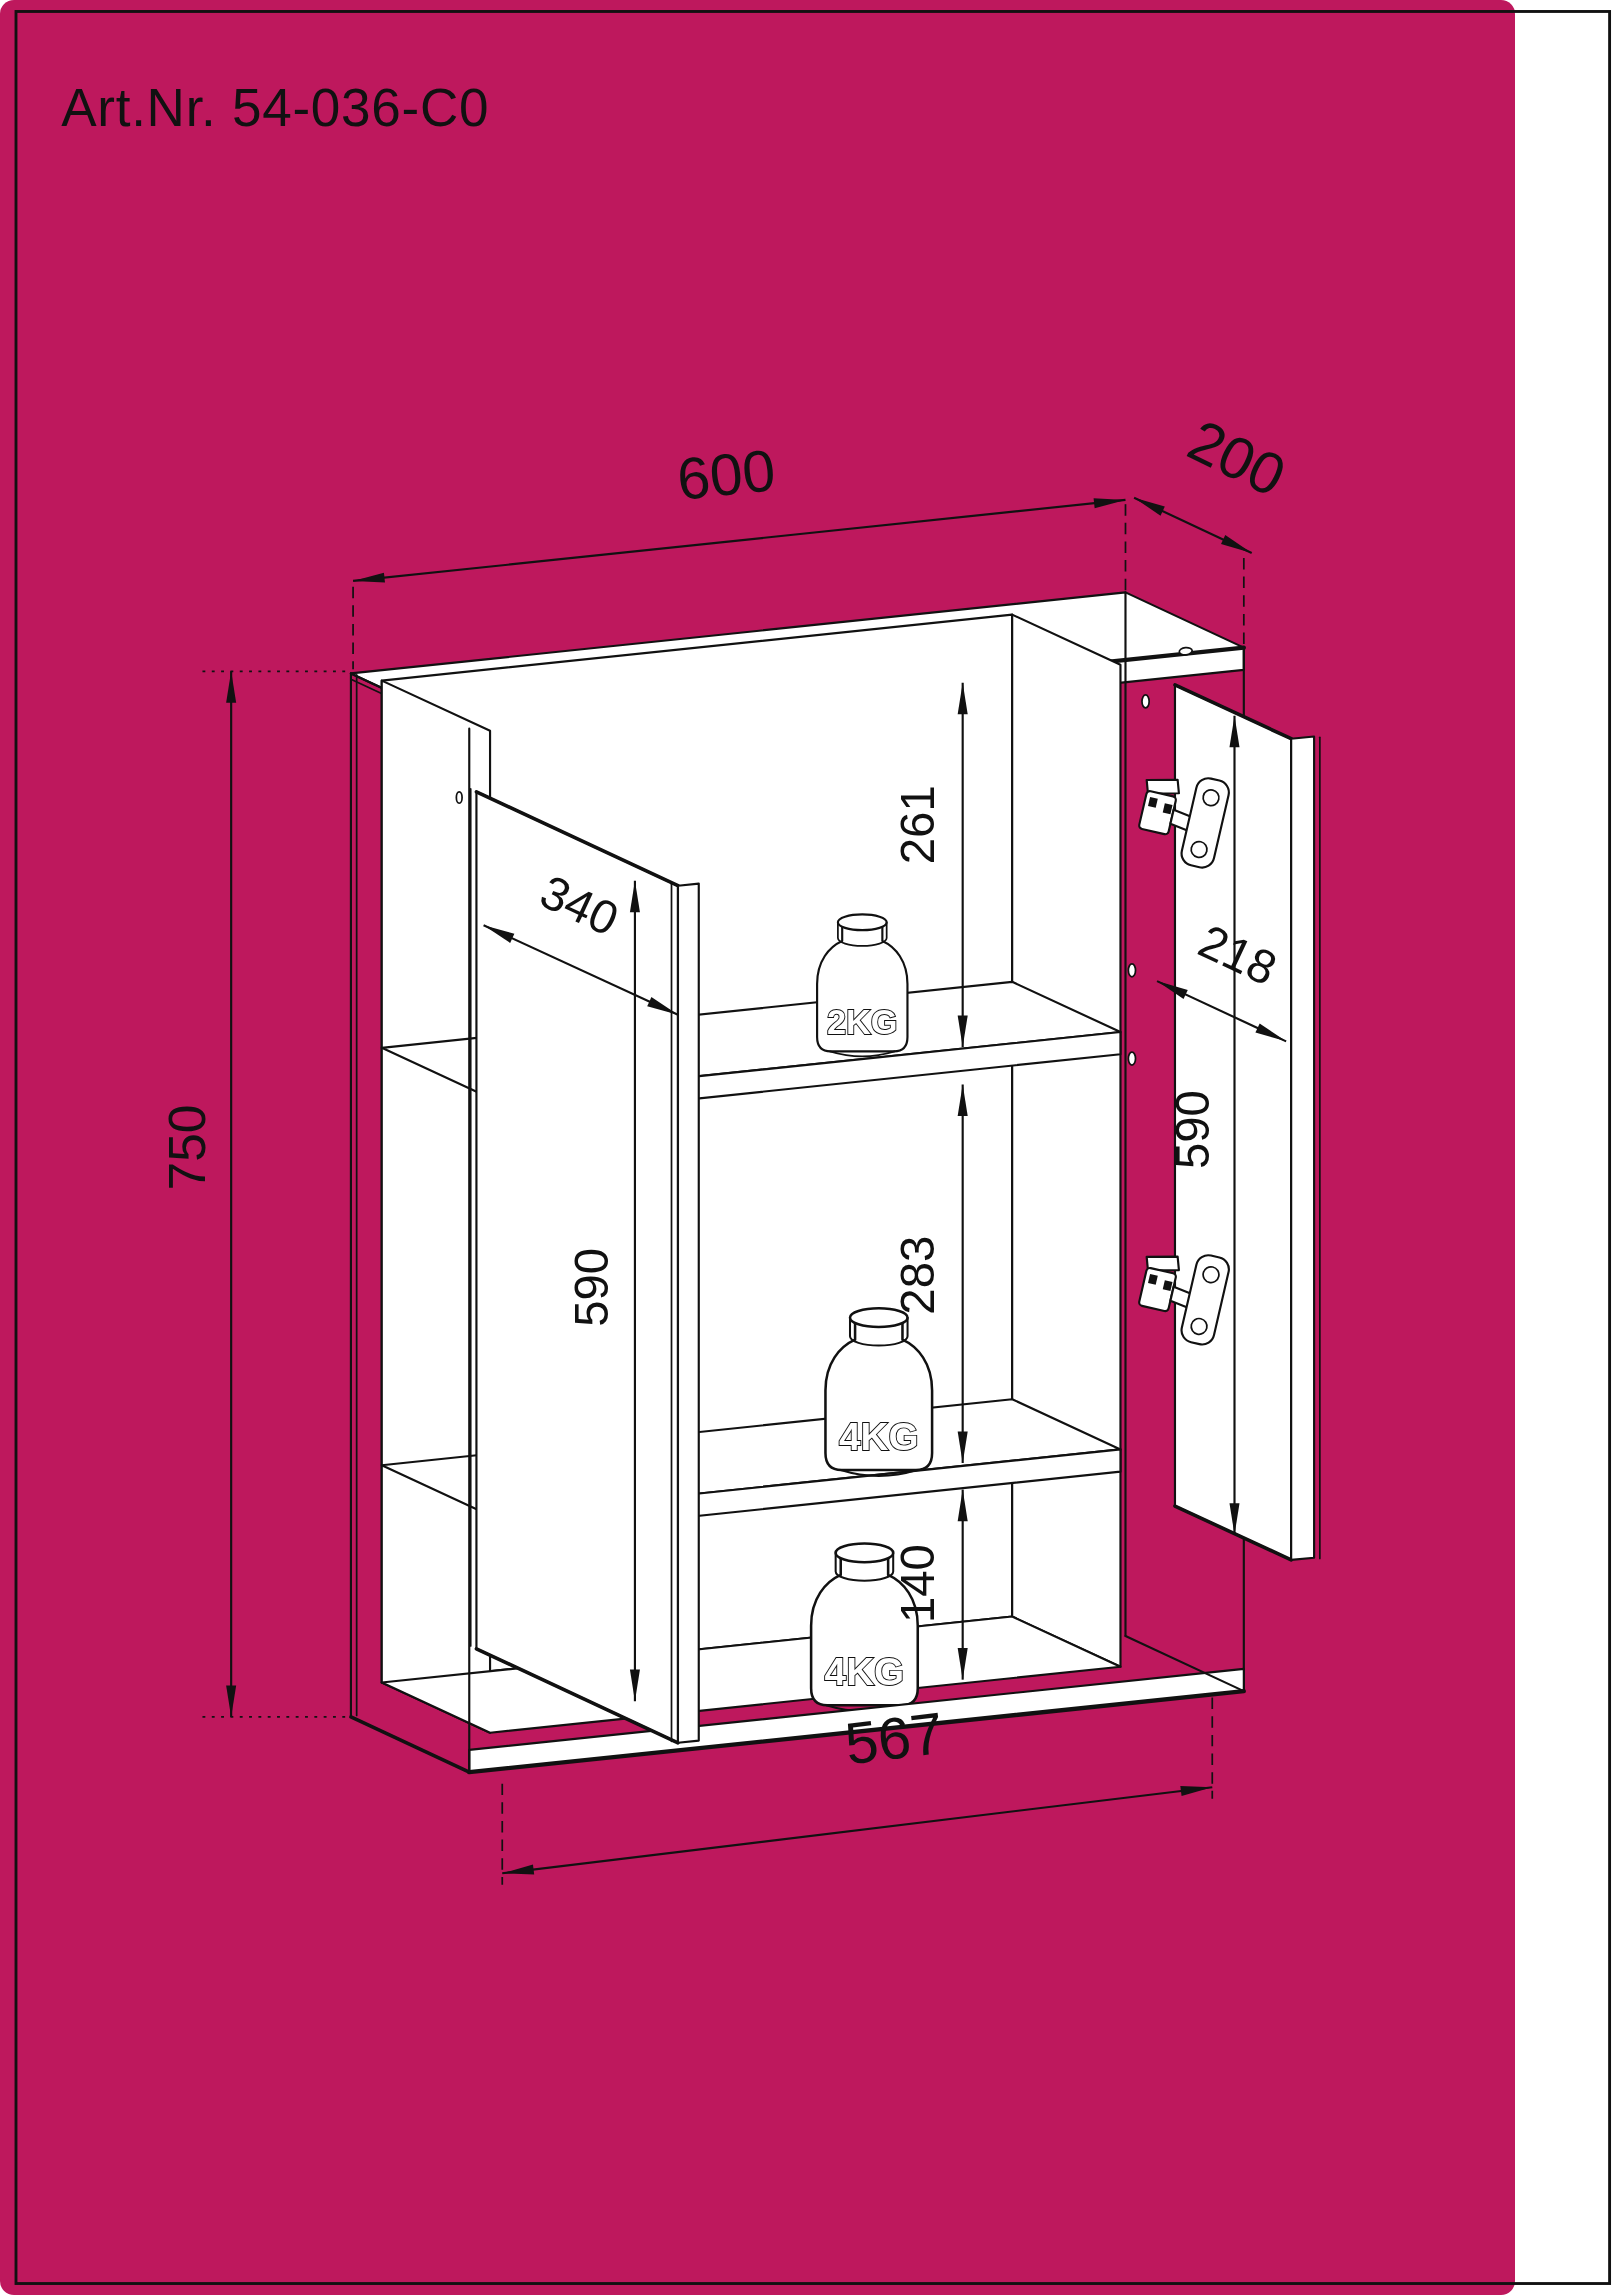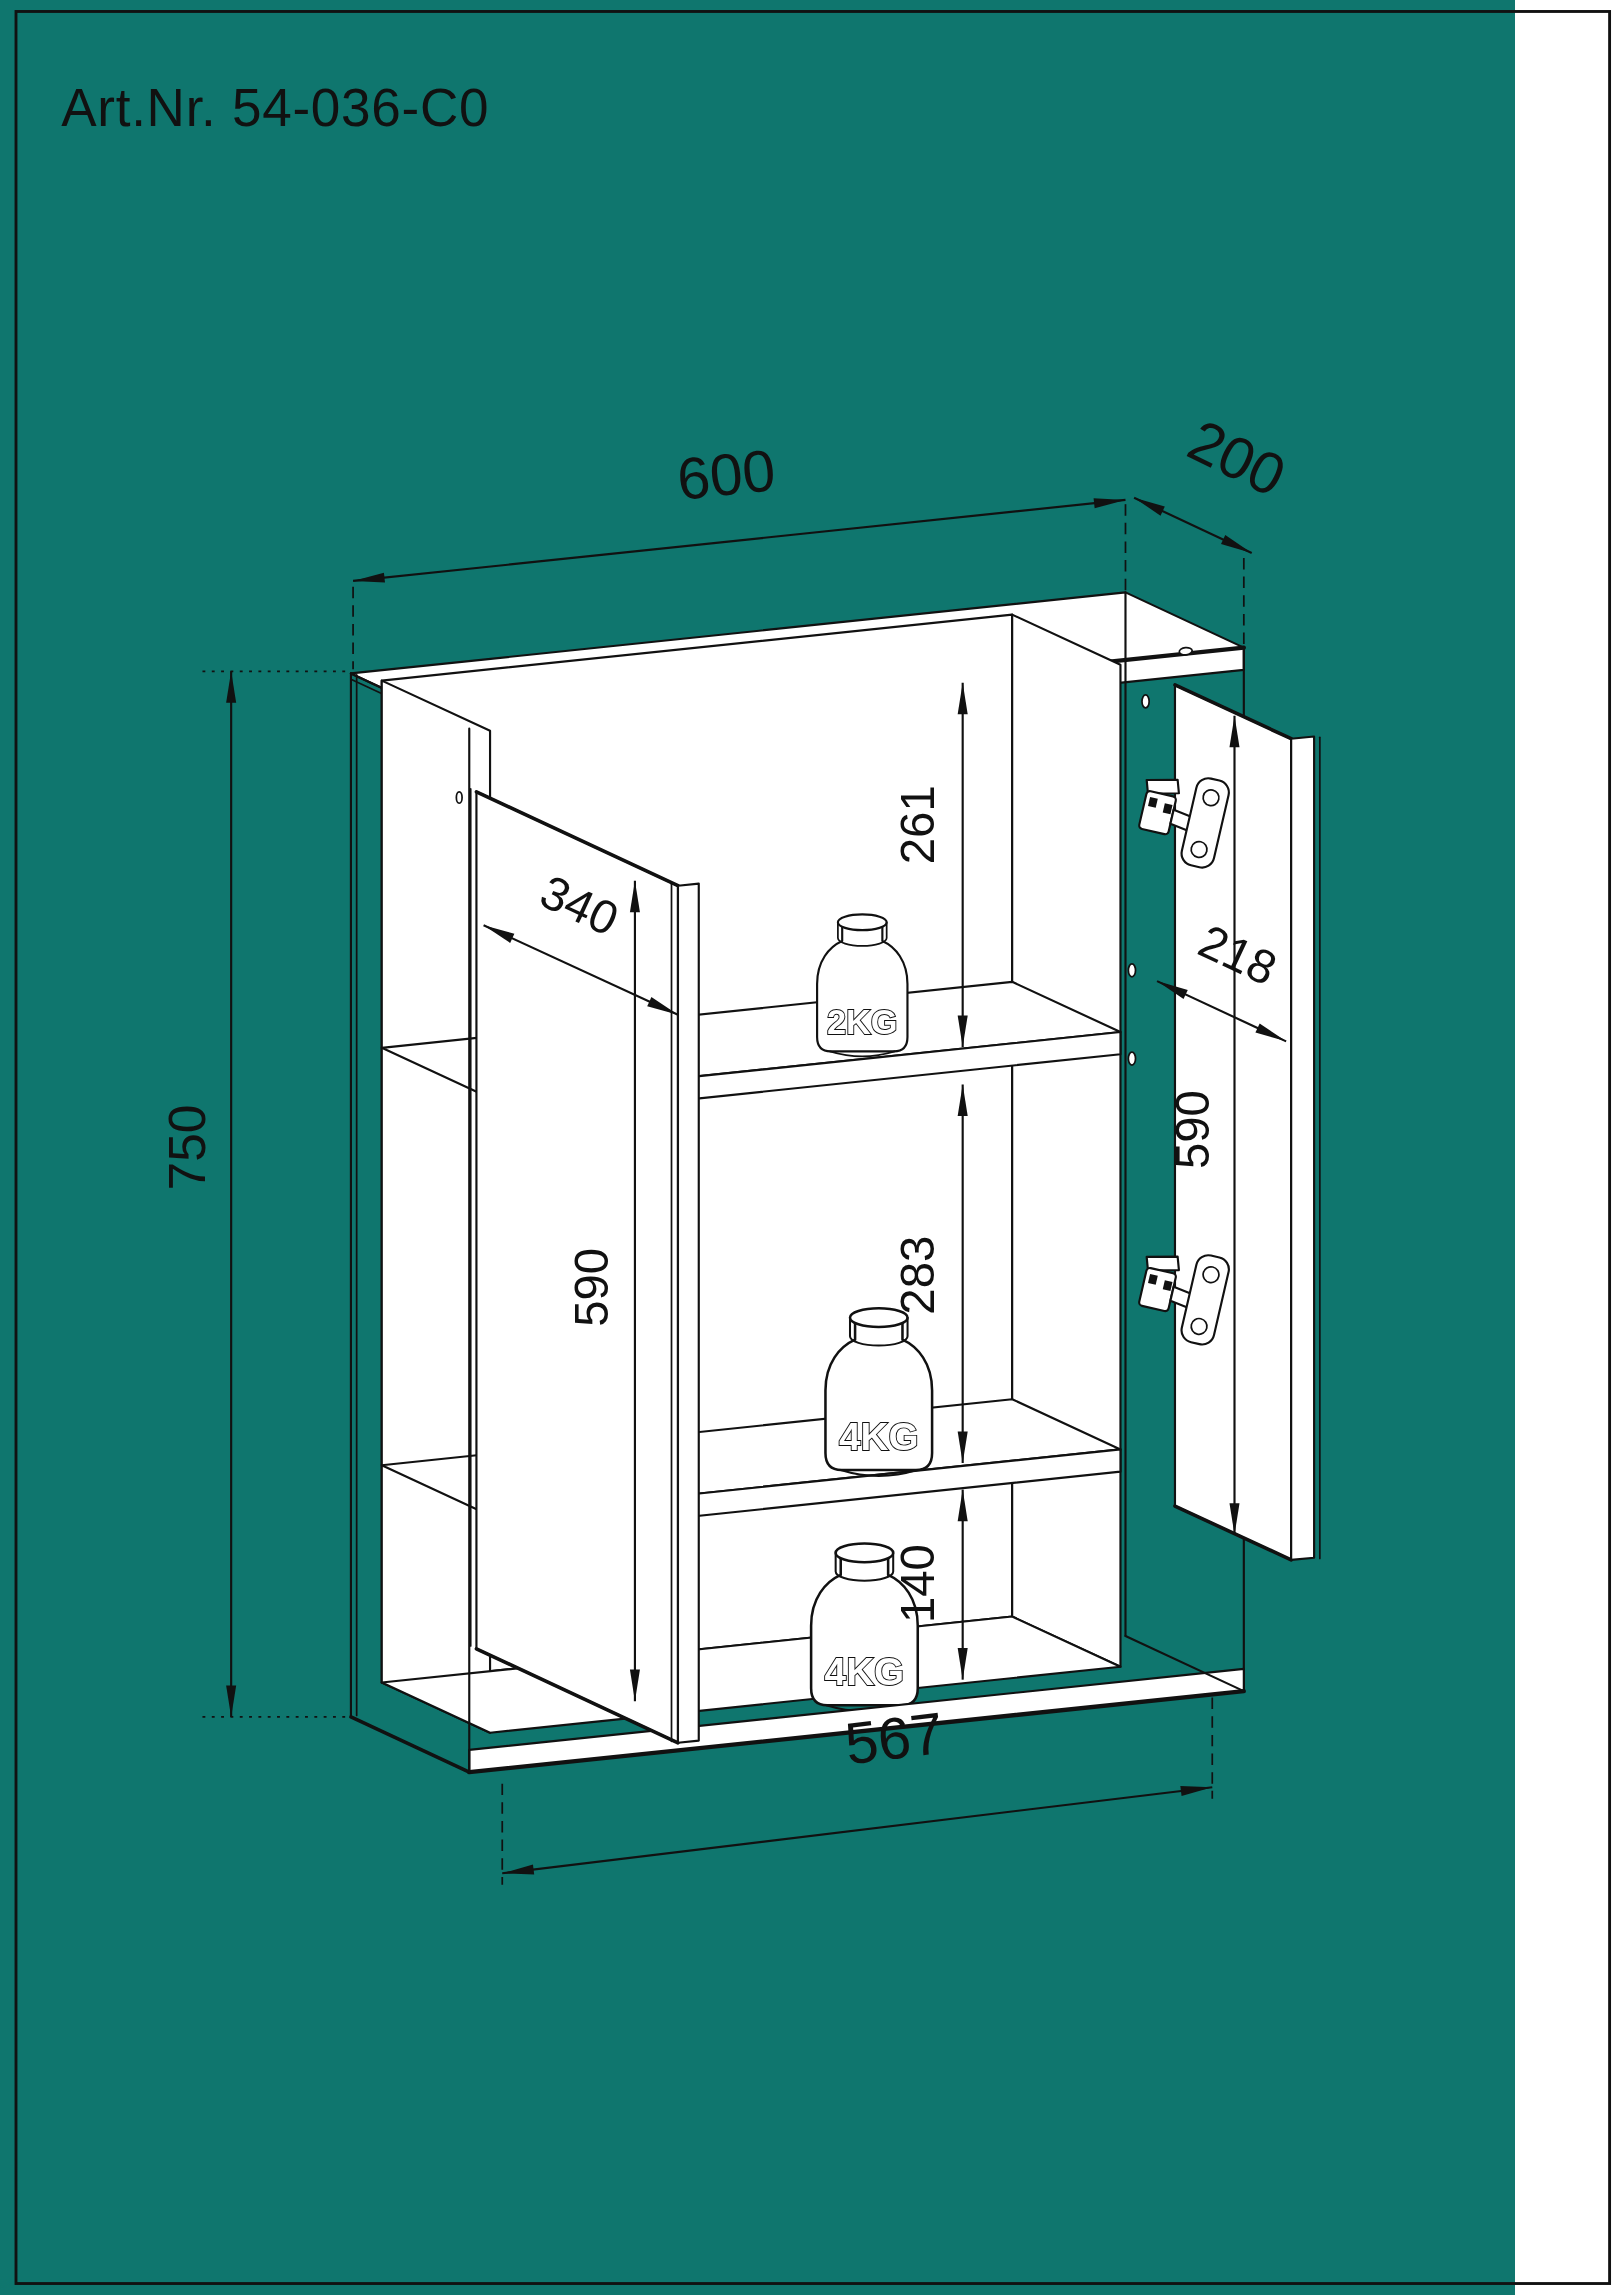--- a/index.html
+++ b/index.html
@@ -1,16 +1,16 @@
 <!DOCTYPE html>
 <html style="font-size:11.5px"><head>
 <meta charset="utf-8">
 <style>
   html,body{margin:0;padding:0;background:#fff;}
-  .page{position:relative;width:1515px;height:2295px;background:#0f766e;font-family:"Liberation Sans",sans-serif;}
+  .page{position:relative;width:1515px;height:2295px;background:#be185d;font-family:"Liberation Sans",sans-serif;border-radius:14px;}
   svg{position:absolute;left:0;top:0;}
   svg text{fill:#111;font-family:"Liberation Sans",sans-serif;}
   .ln{stroke:#111;stroke-width:3;fill:none;stroke-linecap:round;}
   .ln2{stroke:#111;stroke-width:2.4;fill:none;stroke-linecap:round;}
   .thick{stroke:#111;stroke-width:6;fill:none;stroke-linecap:round;}
   .med{stroke:#111;stroke-width:5;fill:none;stroke-linecap:round;}
   .face{fill:#ffffff;stroke:#111;stroke-width:3;stroke-linejoin:round;}
   .dash{stroke:#111;stroke-width:2.4;fill:none;stroke-dasharray:16 10;}
   .dot{stroke:#111;stroke-width:2.4;fill:none;stroke-dasharray:4 9;}
   .dim{stroke:#111;stroke-width:3;fill:none;}

